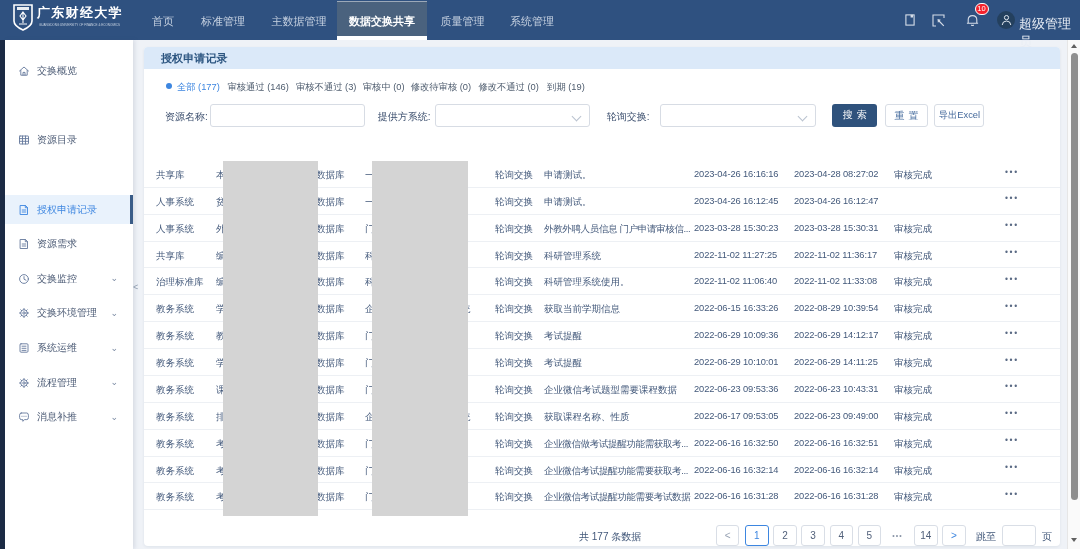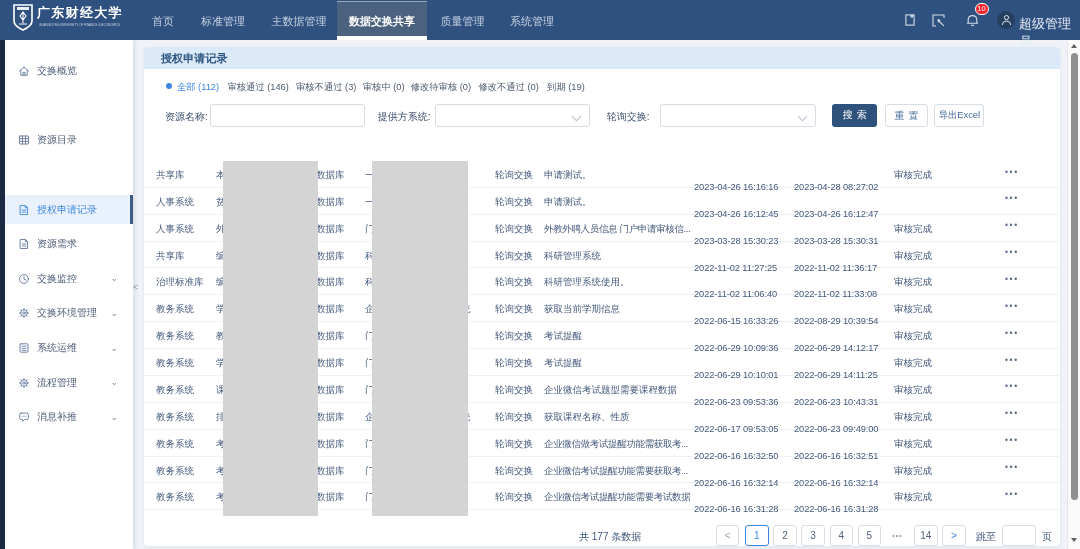--- a/index.html
+++ b/index.html
@@ -44,21 +44,21 @@
 .btn { position:absolute; top:56.5px; height:23px; border-radius:3px; font-size:10px; text-align:center; line-height:21px; }
 #btn-search { left:688.3px; width:45px; background:#2f527c; color:#fff; letter-spacing:4px; text-indent:4px; }
 #btn-reset { left:740.7px; width:43.5px; background:#fff; border:1px solid #d8dde5; color:#4a6f9f; letter-spacing:4px; text-indent:4px; }
 #btn-excel { left:790.4px; width:50px; background:#fff; border:1px solid #d8dde5; color:#44699b; font-size:9.3px; }
 
 
 #thead { position:absolute; left:0; top:90px; width:916px; height:24px; background:#ebf1fa; }
 #thead span { position:absolute; top:6.5px; font-size:9.5px; font-weight:600; color:#3a4d6e; white-space:nowrap; }
 .tr { position:absolute; left:0; width:916px; height:26.87px; border-bottom:1px solid #edf0f4; }
 .tr .c { position:absolute; top:8px; font-size:9.5px; color:#42587a; white-space:nowrap; }
-.tr .date { font-size:9.3px; letter-spacing:-0.1px;margin-top:13px; }
+.tr .date { font-size:9.3px; letter-spacing:-0.1px; }
 .tr .c i { font-style:normal; letter-spacing:-0.35px; }
 .tr .c i.sh { letter-spacing:0; margin-left:10.5px; }
 .tr .op { color:#5a6a84; font-size:8.5px; letter-spacing:1.6px; top:5.5px; }
 #strip1 { position:absolute; left:79px; top:114px; width:95px; height:355px; background:#d4d4d4; }
 #strip2 { position:absolute; left:228px; top:114px; width:96px; height:355px; background:#d4d4d4; }
 
 
 #total { position:absolute; left:435px; top:483px; font-size:10px; color:#42587a; }
 .pg { position:absolute; top:478px; width:23.5px; height:21px; border:1px solid #d9dee6; border-radius:3px; background:#fff; font-size:10px; color:#51607a; text-align:center; line-height:19px; }
 .pg.act { border-color:#3d86e0; color:#3d86e0; }
@@ -189,21 +189,21 @@
       <span class="chev">⌄</span>
     </div>
 </div>
 <div id="collapse">&lt;</div>
 
 <div id="card">
   <div id="cardtitle">
       <span>授权申请记录</span>
     </div>
   <div id="tabdot"></div>
-  <span class="tab on" style="left:32.9px">全部 (112)</span>
+  <span class="tab on" style="left:32.9px">全部 (177)</span>
   <span class="tab" style="left:83.4px">审核通过 (146)</span>
   <span class="tab" style="left:152px">审核不通过 (3)</span>
   <span class="tab" style="left:218.8px">审核中 (0)</span>
   <span class="tab" style="left:266.7px">修改待审核 (0)</span>
   <span class="tab" style="left:334.4px">修改不通过 (0)</span>
   <span class="tab" style="left:403.1px">到期 (19)</span>
 
   <span class="flabel" style="left:21px">资源名称:</span>
   <div class="fin" style="left:66px;width:154.5px"></div>
   <span class="flabel" style="left:233.8px">提供方系统:</span>

